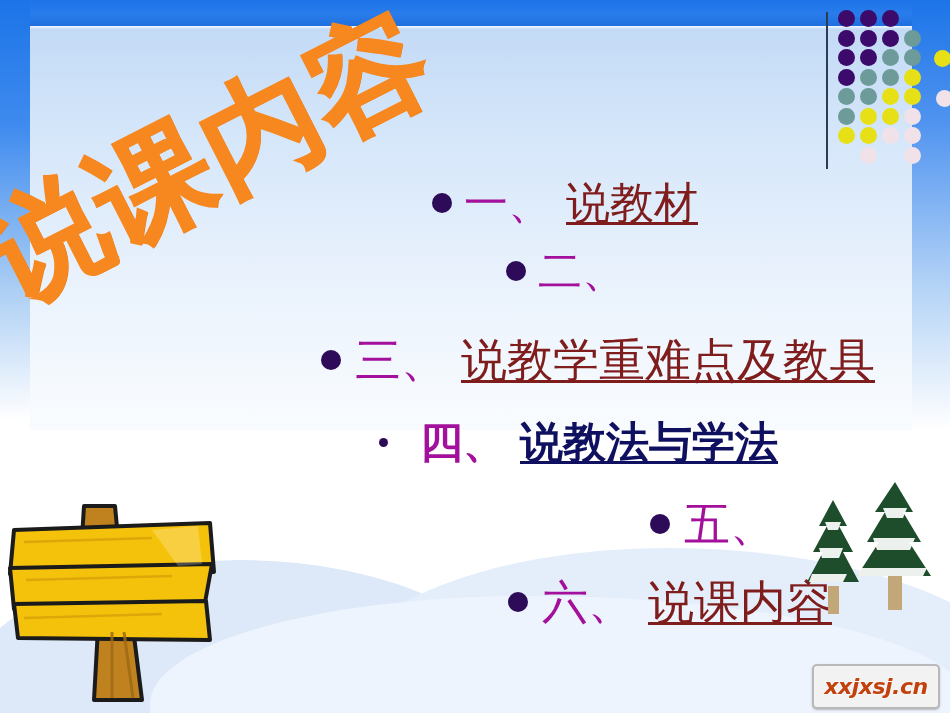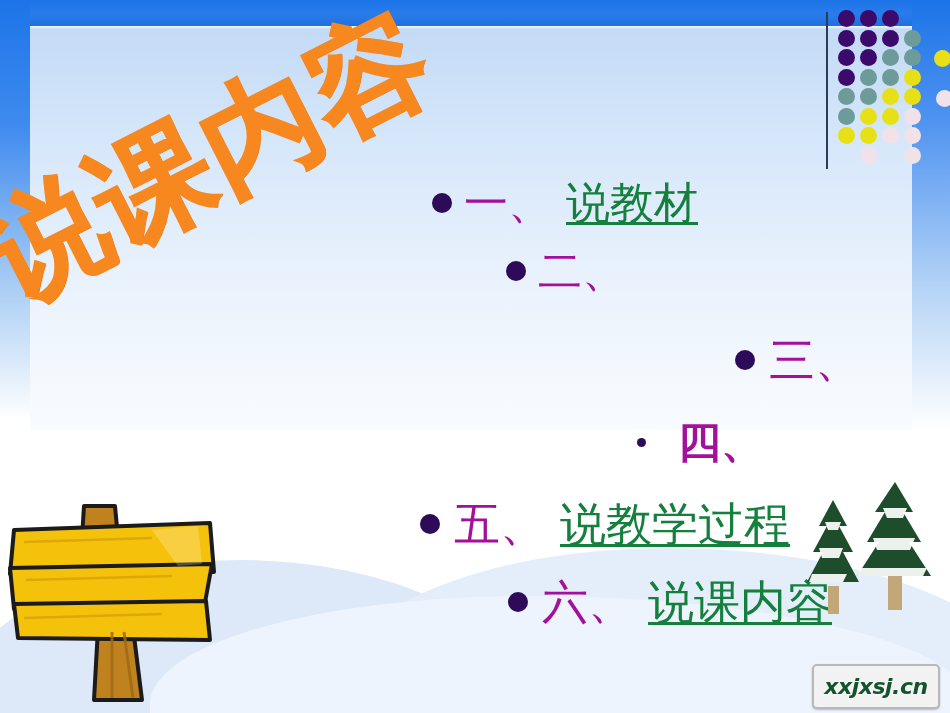--- a/index.html
+++ b/index.html
@@ -141,21 +141,21 @@
     border-radius: 50%;
     background: #2E0B58;
     flex: 0 0 auto;
   }
   .num {
     color: #A3109C;
     font-family: "DejaVu Serif", "Liberation Serif", serif;
     font-weight: 400;
   }
   .body-txt {
-    color: #15803d;
+    color: #7f1d1d;
     font-family: "DejaVu Serif", "Liberation Serif", serif;
     font-weight: 400;
     text-decoration: underline;
     text-underline-offset: 4px;
     text-decoration-thickness: 3px;
   }
   .item.bold .num { font-weight: 700; color: #A3109C; }
   .item.bold .body-txt { font-weight: 700; color: #101060; }
 
   
@@ -176,21 +176,21 @@
     display: flex;
     align-items: center;
     justify-content: center;
     overflow: hidden;
   }
   .watermark-text {
     font-family: "DejaVu Sans", "Liberation Sans", sans-serif;
     font-size: 22px;
     font-weight: 700;
     font-style: italic;
-    color: #14532d;
+    color: #c2410c;
     letter-spacing: -0.5px;
     -webkit-text-stroke: 1px #ffffff;
     paint-order: stroke fill;
   }
 </style>
 </head>
 <body>
 
 <div id="slide">
 
@@ -254,31 +254,32 @@
       </div>
       <div class="item" style="right: 310px; top: 248px; font-size: 44px;">
         <span class="bullet" style="width: 20px; height: 20px; margin-right: 12px;"></span>
         <span class="num">二、</span>
         <span style="display: inline-block; width: 14px;"></span>
       </div>
       <div class="item" style="right: 75px; top: 336px; font-size: 46px;">
         <span class="bullet" style="width: 20px; height: 20px; margin-right: 14px;"></span>
         <span class="num">三、</span>
         <span style="display: inline-block; width: 14px;"></span>
+        <span class="body-txt">说教学重难点及教具</span>
       </div>
       <div class="item bold" style="right: 172px; top: 420px; font-size: 43px;">
         <span class="bullet" style="width: 9px; height: 9px; margin-right: 32px;"></span>
         <span class="num">四、</span>
         <span style="display: inline-block; width: 14px;"></span>
+        <span class="body-txt">说教法与学法</span>
       </div>
       <div class="item" style="right: 160px; top: 500px; font-size: 46px;">
         <span class="bullet" style="width: 20px; height: 20px; margin-right: 14px;"></span>
         <span class="num">五、</span>
         <span style="display: inline-block; width: 14px;"></span>
-        <span class="body-txt">说教学过程</span>
       </div>
       <div class="item" style="right: 118px; top: 578px; font-size: 46px;">
         <span class="bullet" style="width: 20px; height: 20px; margin-right: 14px;"></span>
         <span class="num">六、</span>
         <span style="display: inline-block; width: 14px;"></span>
         <span class="body-txt">说课内容</span>
       </div>
     </div>
 
   <div class="signpost">

